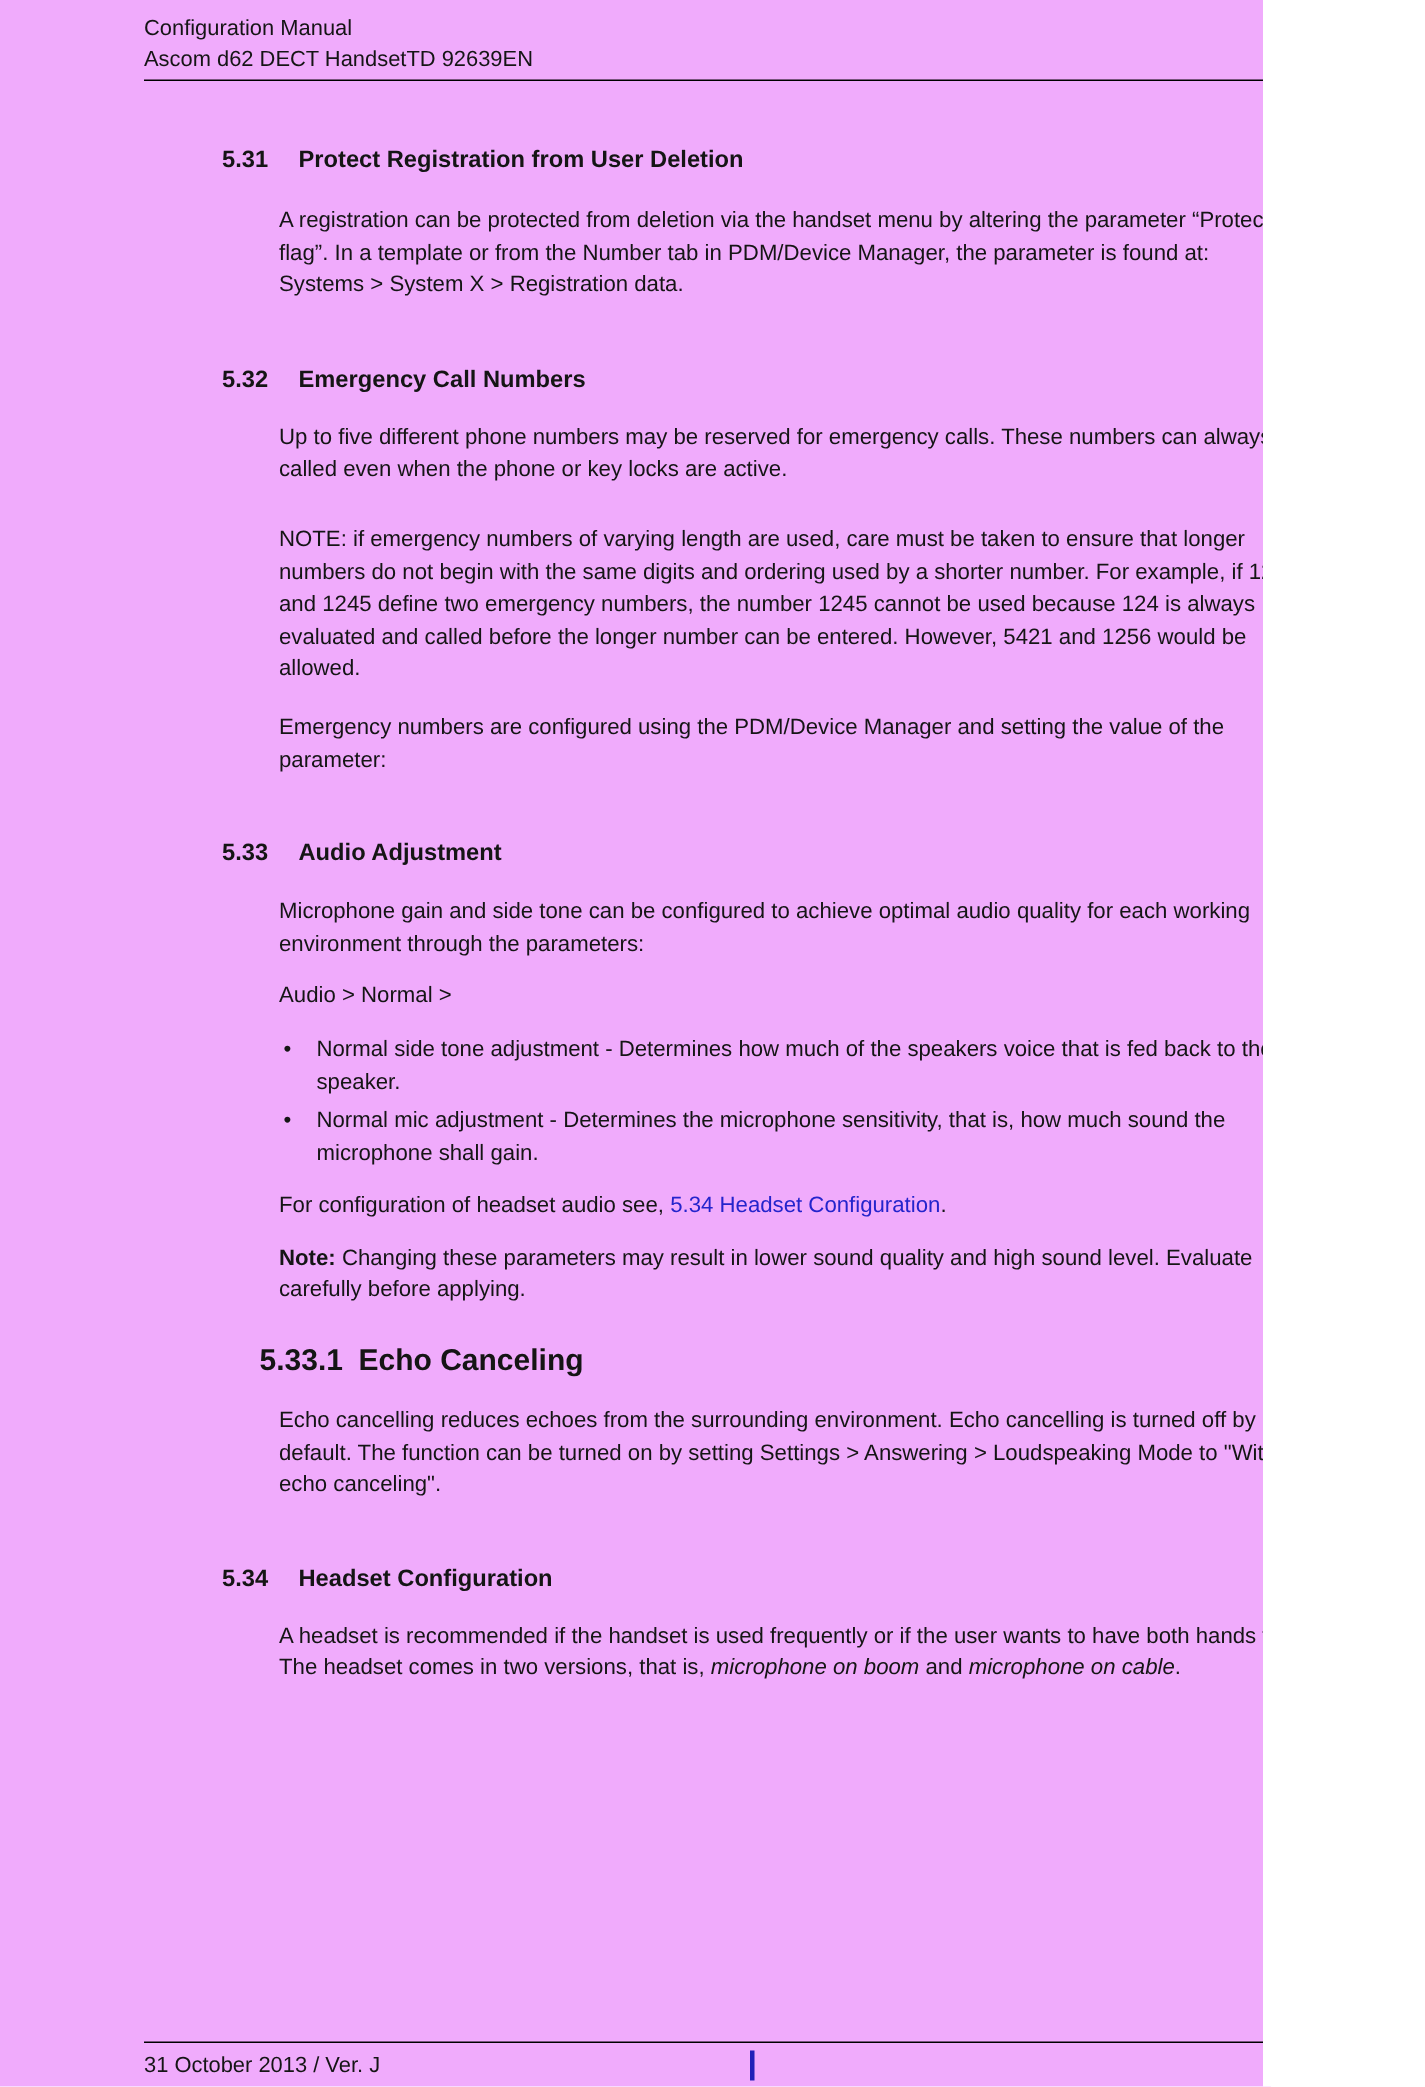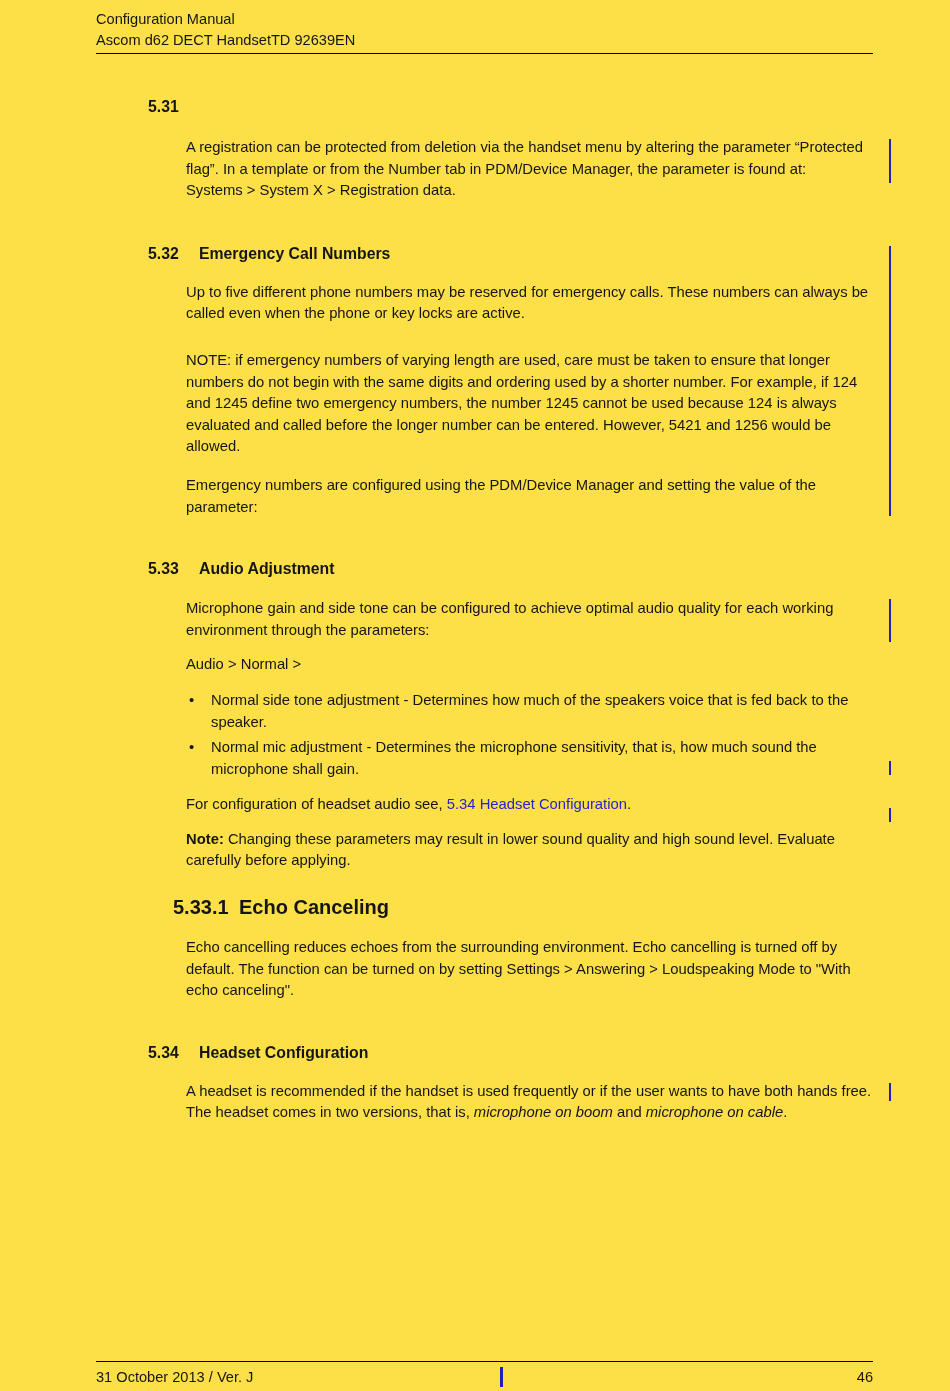--- a/index.html
+++ b/index.html
@@ -1,18 +1,18 @@
 <!DOCTYPE html>
 <html><head>
 <meta charset="utf-8">
 <style>
   * { margin:0; padding:0; box-sizing:border-box; }
   html,body { background:#ffffff; }
   .page {
-    position:relative; width:950px; height:1391px; background:#fde047;
+    position:relative; width:842px; height:1391px; background:#f0abfc;
     font-family:"Liberation Sans","DejaVu Sans",sans-serif;
     color:#151515; overflow:hidden;padding-left:44px;
   }
   
   .hdr { position:absolute; left:96px; width:777px; top:11px; font-size:14.6px; }
   .hdr .l1 { margin-bottom:5px; }
   .hdr .l2 { display:flex; justify-content:flex-start; padding-bottom:5px; border-bottom:1.7px solid #000; }
   
   .main { position:absolute; left:148px; width:725px; top:97px; }
   .sec { position:relative; }
@@ -47,20 +47,21 @@
       <span>Ascom d62 DECT Handset</span>
       <span>TD 92639EN</span>
     </div>
   </div>
 
   <div class="main">
 
     <div class="sec">
       <div class="sec-h">
         <span class="num">5.31</span>
+        <span>Protect Registration from User Deletion</span>
       </div>
       <div class="body">
         <p class="para" style="margin-top:21px">
           <span>A registration can be protected from deletion via the handset menu by altering the parameter “Protected flag”. In a template or from the Number tab in PDM/Device Manager, the parameter is found at:</span><br>
           <span>Systems &gt; System X &gt; Registration data.</span>
           <span class="cbar" style="top:2px;height:44px"></span>
         </p>
       </div>
     </div>
 

